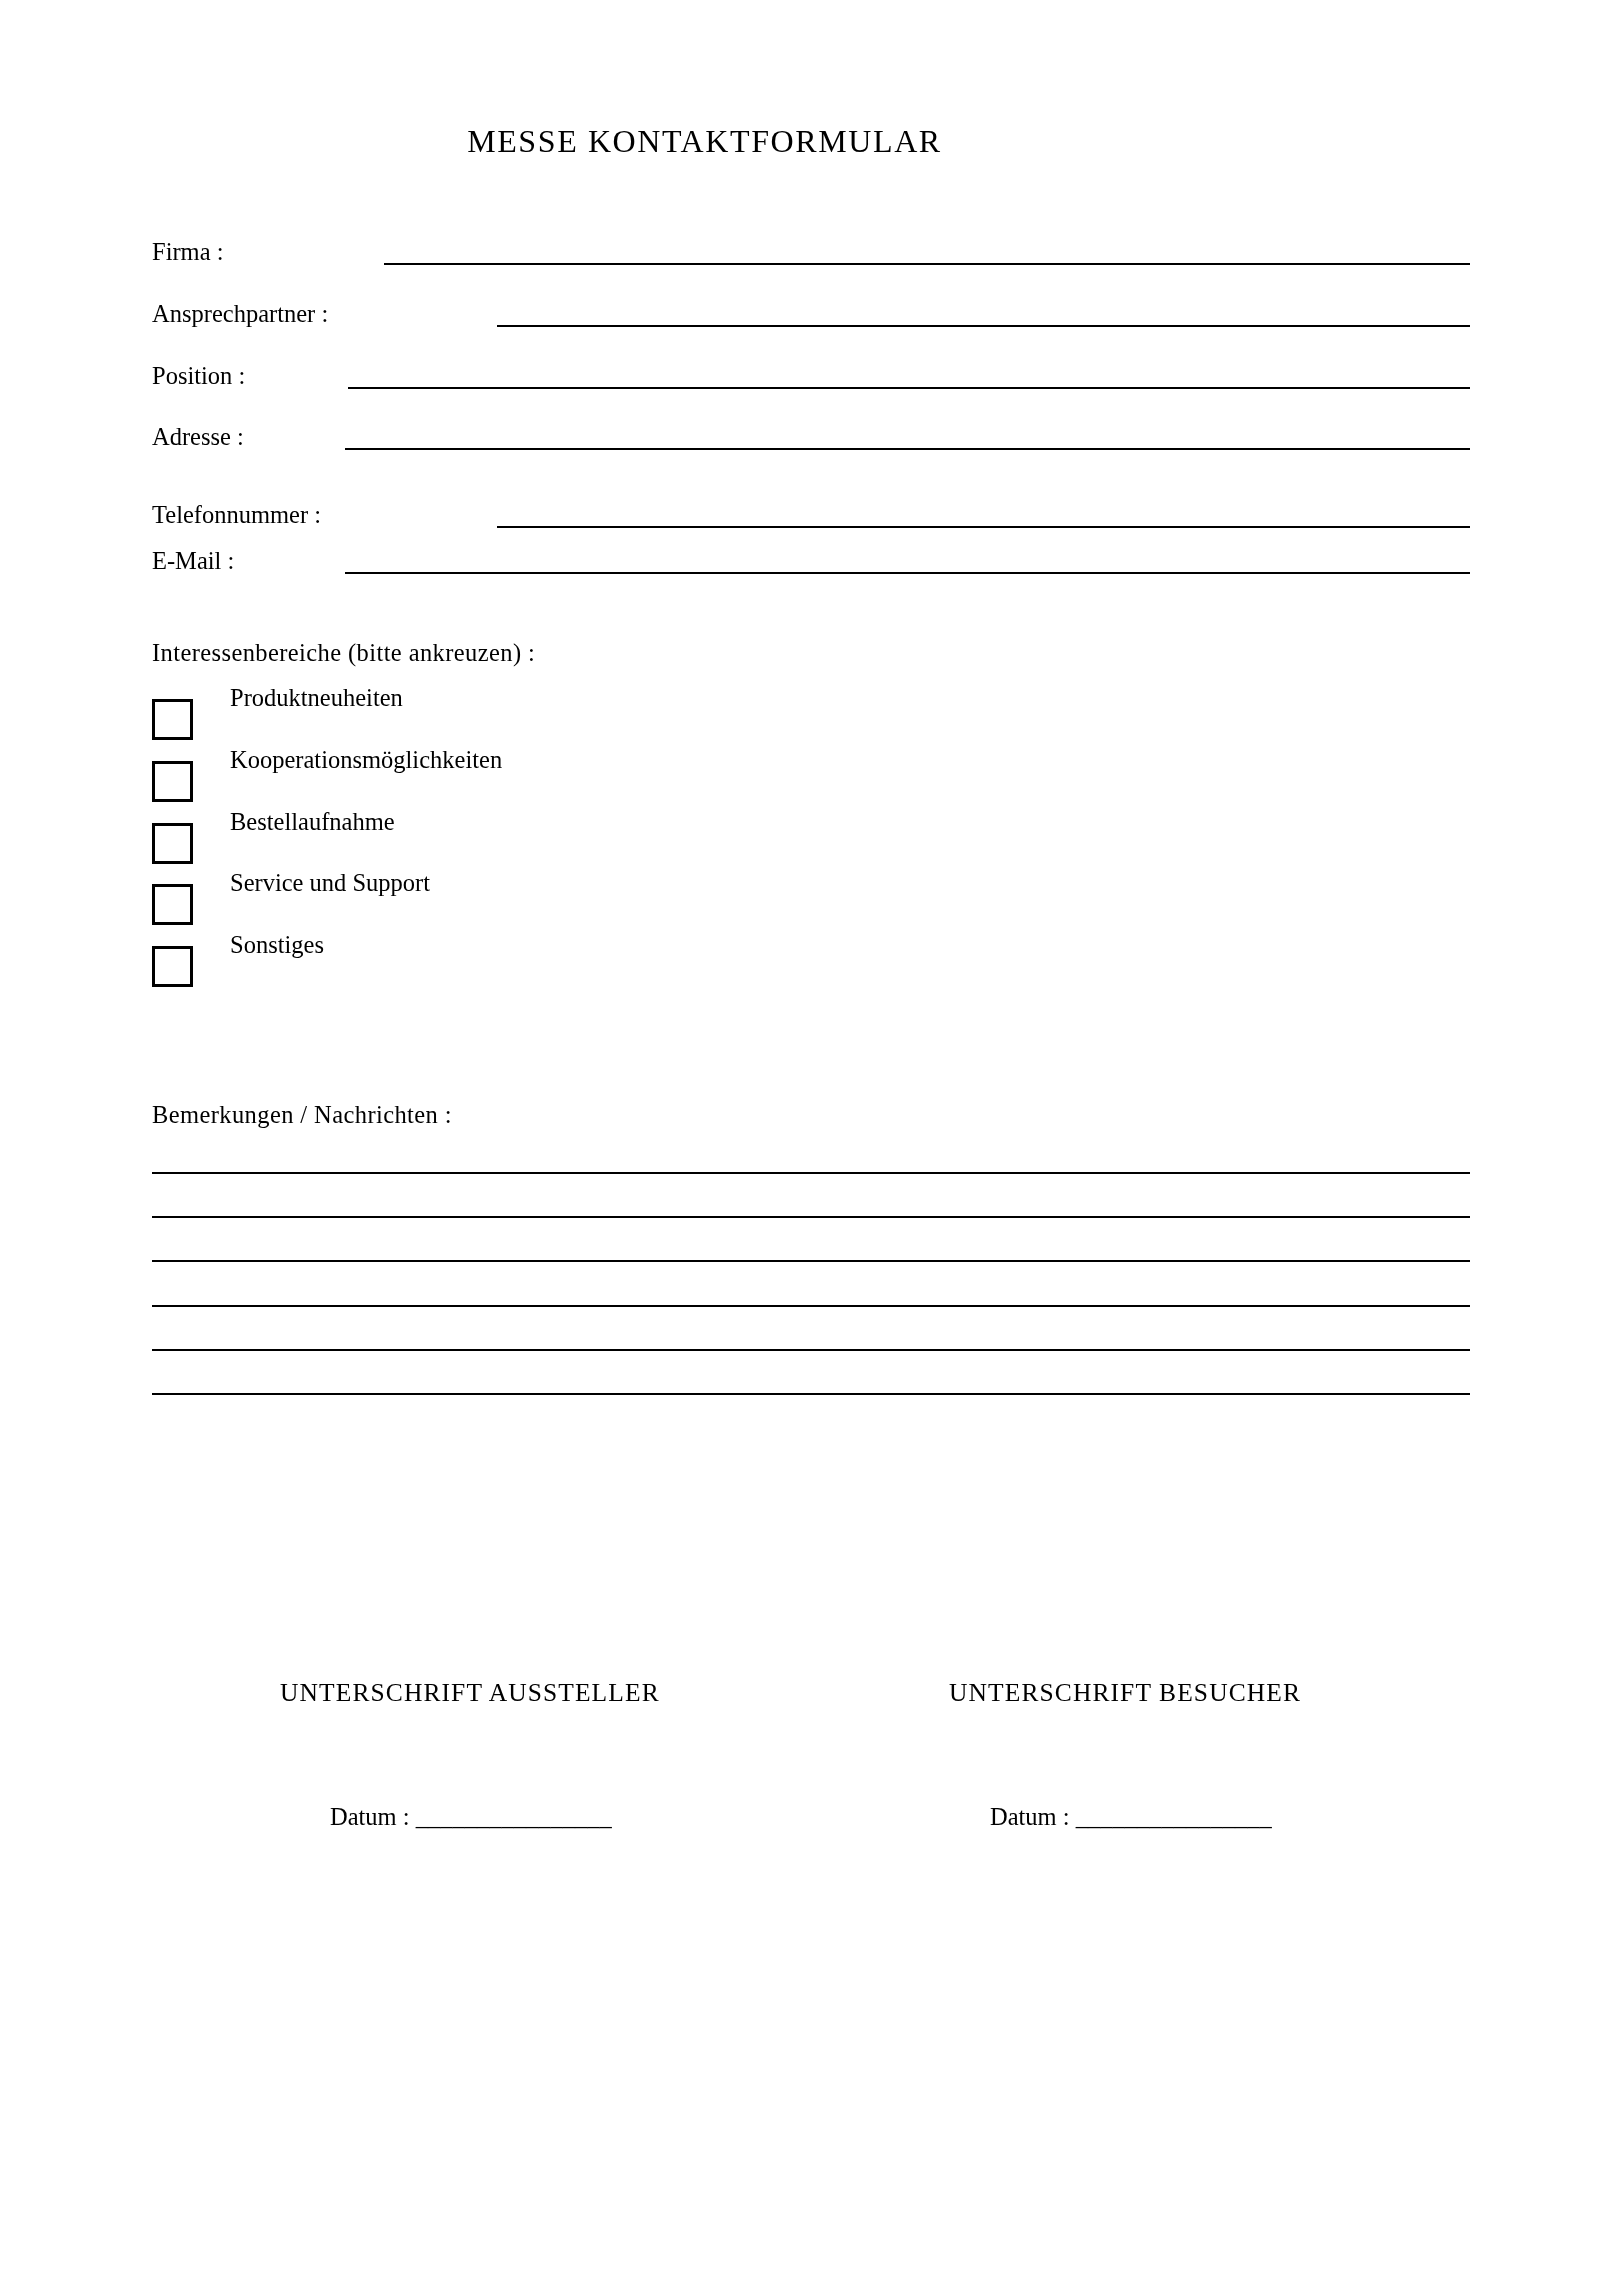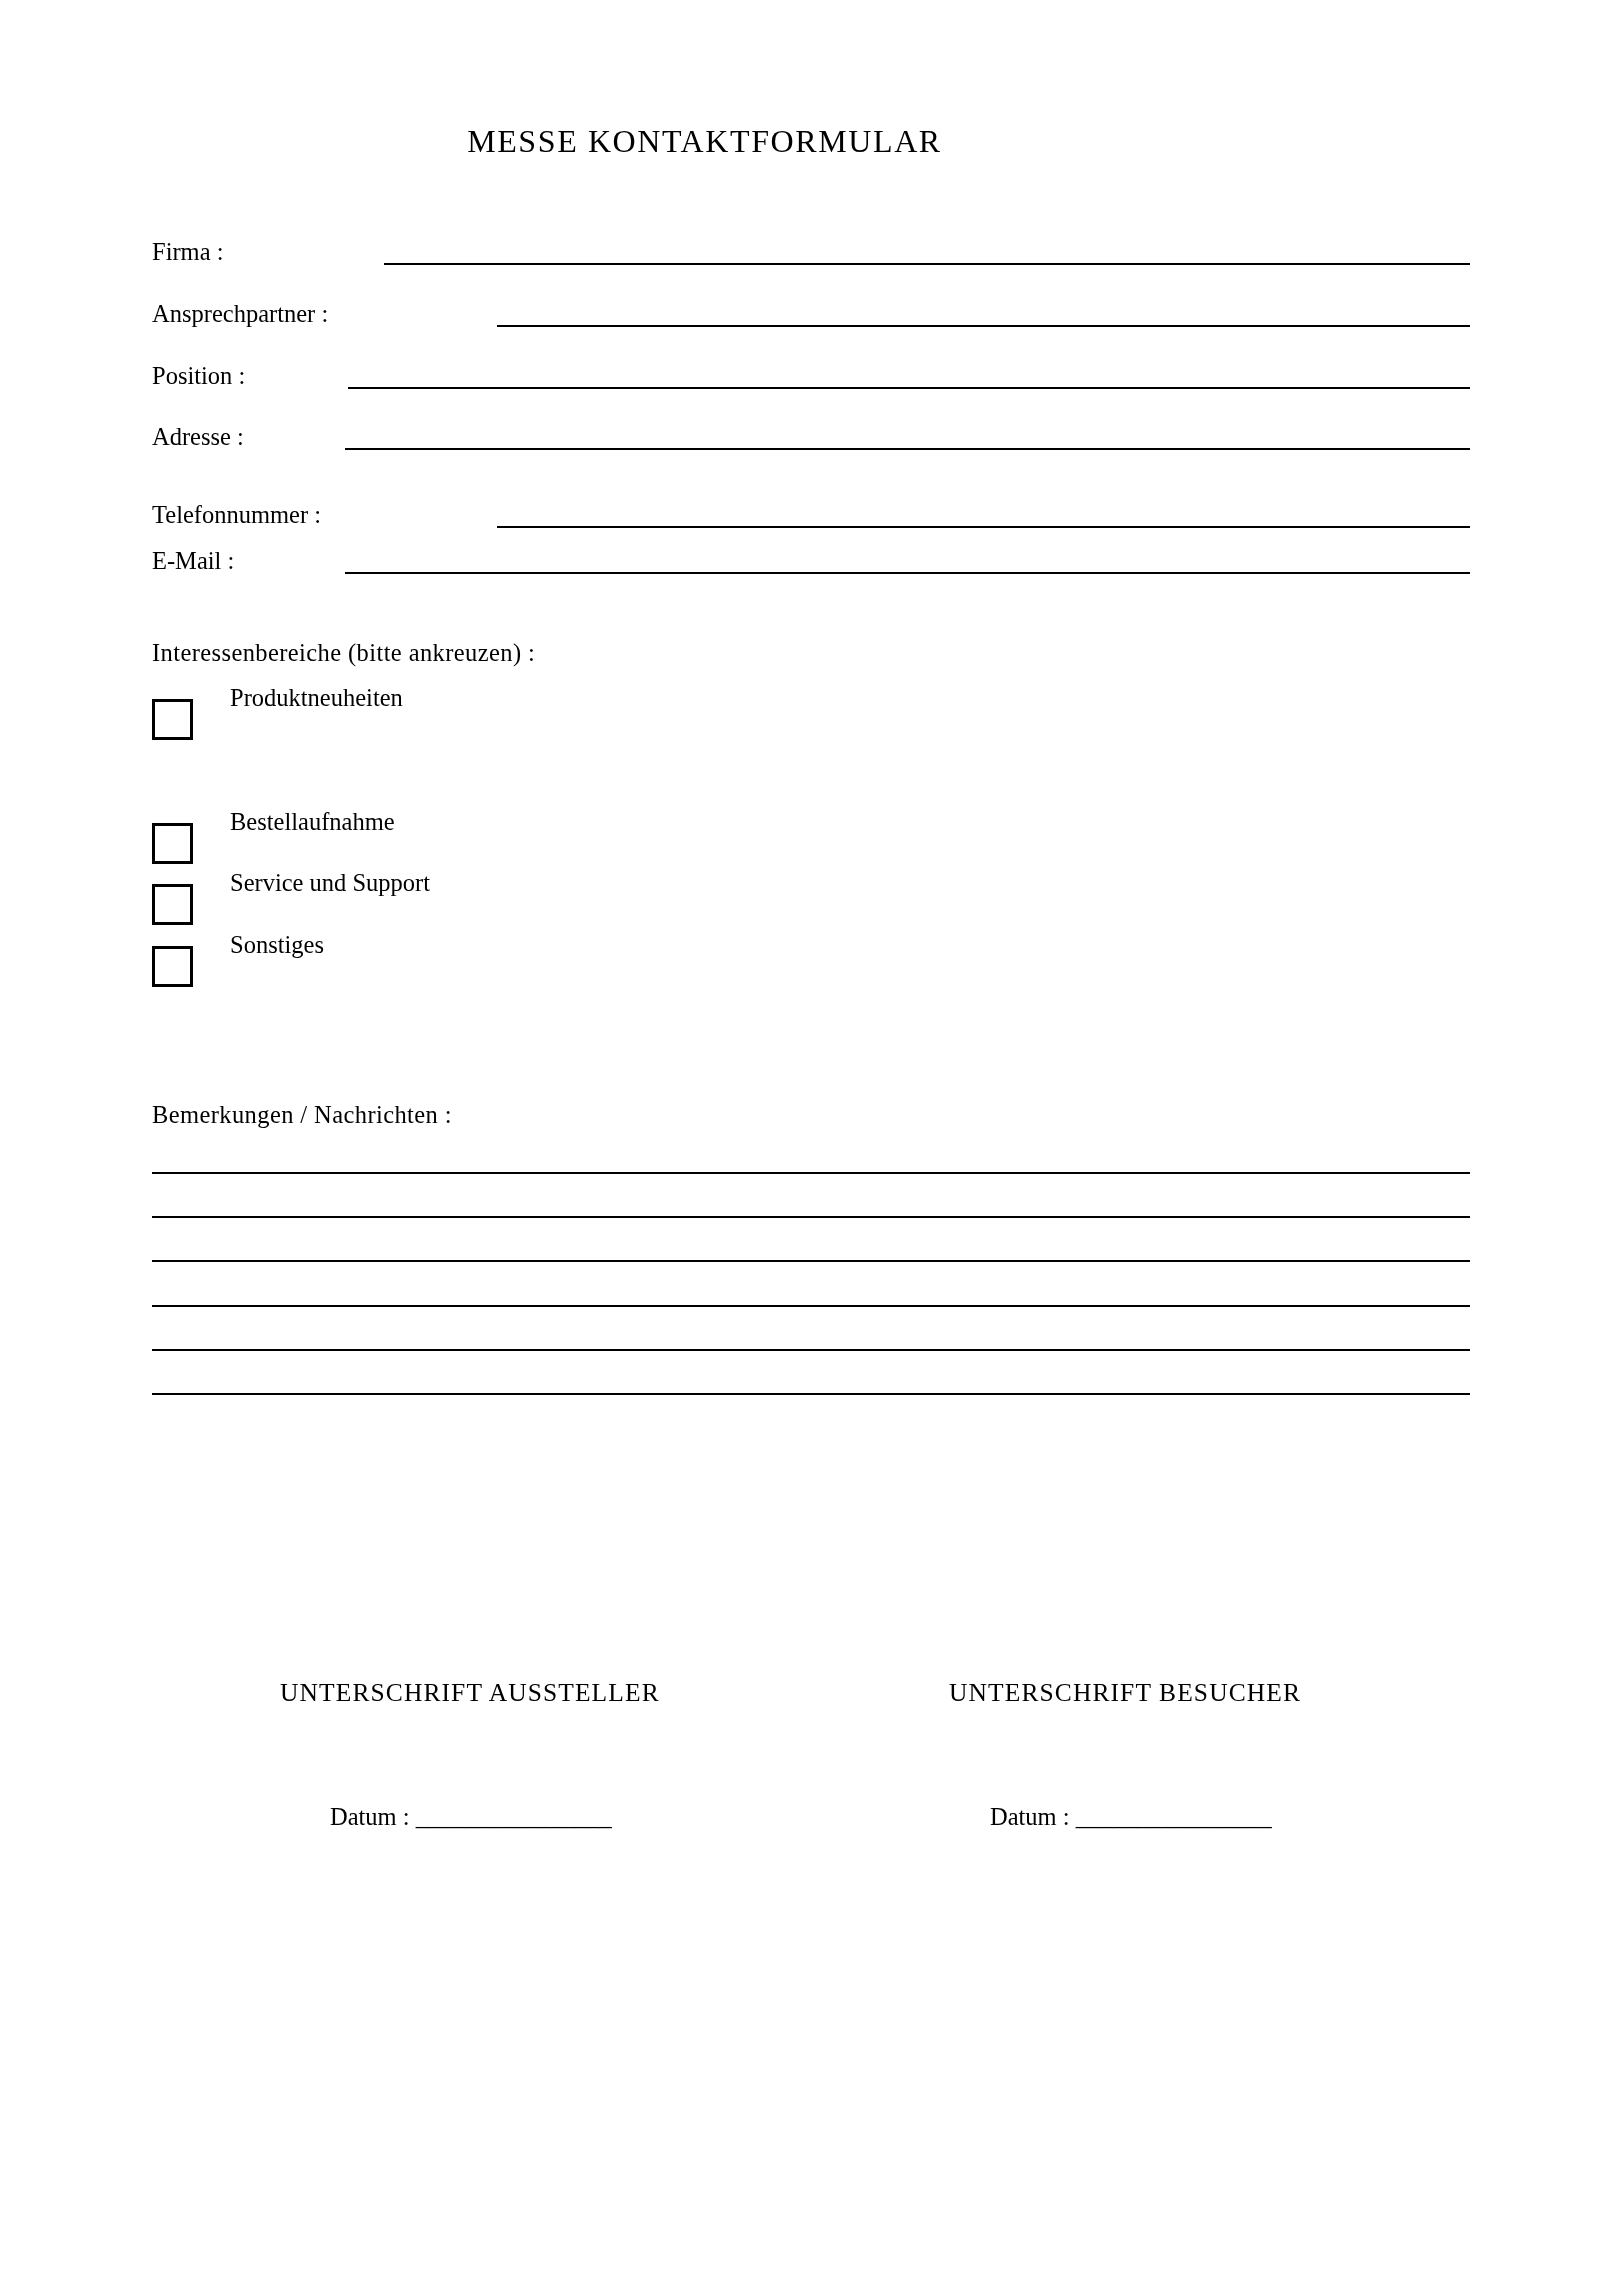--- a/index.html
+++ b/index.html
@@ -153,20 +153,24 @@
     <span class="field-rule" style="width:1125px;"></span>
   </div>
 
   <div class="section-label" style="top:639px;text-align:right;">Interessenbereiche (bitte ankreuzen) :</div>
 
   <div class="check-row" style="top:691px;">
     <span class="checkbox"></span>
     <span class="check-label">Produktneuheiten</span>
   </div>
 
+  <div class="check-row" style="top:753px;">
+    <span class="checkbox"></span>
+    <span class="check-label">Kooperationsmöglichkeiten</span>
+  </div>
 
   <div class="check-row" style="top:815px;">
     <span class="checkbox"></span>
     <span class="check-label">Bestellaufnahme</span>
   </div>
 
   <div class="check-row" style="top:876px;">
     <span class="checkbox"></span>
     <span class="check-label">Service und Support</span>
   </div>

